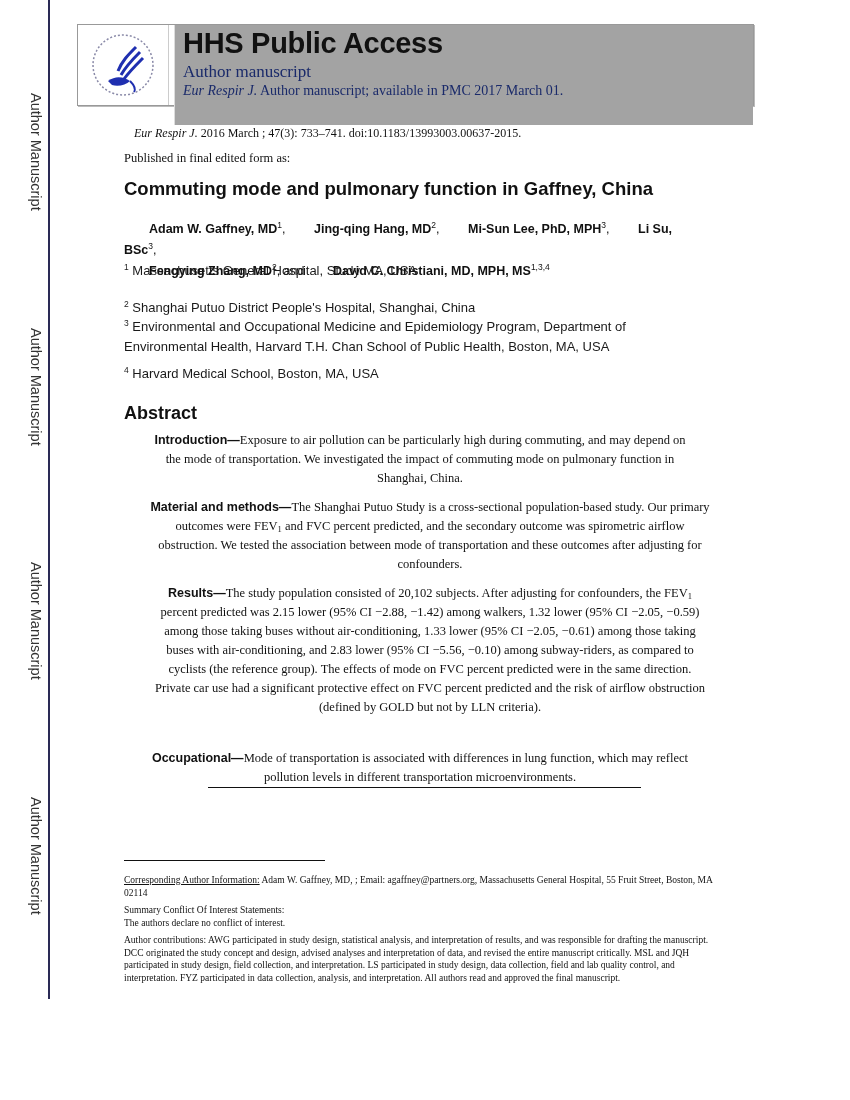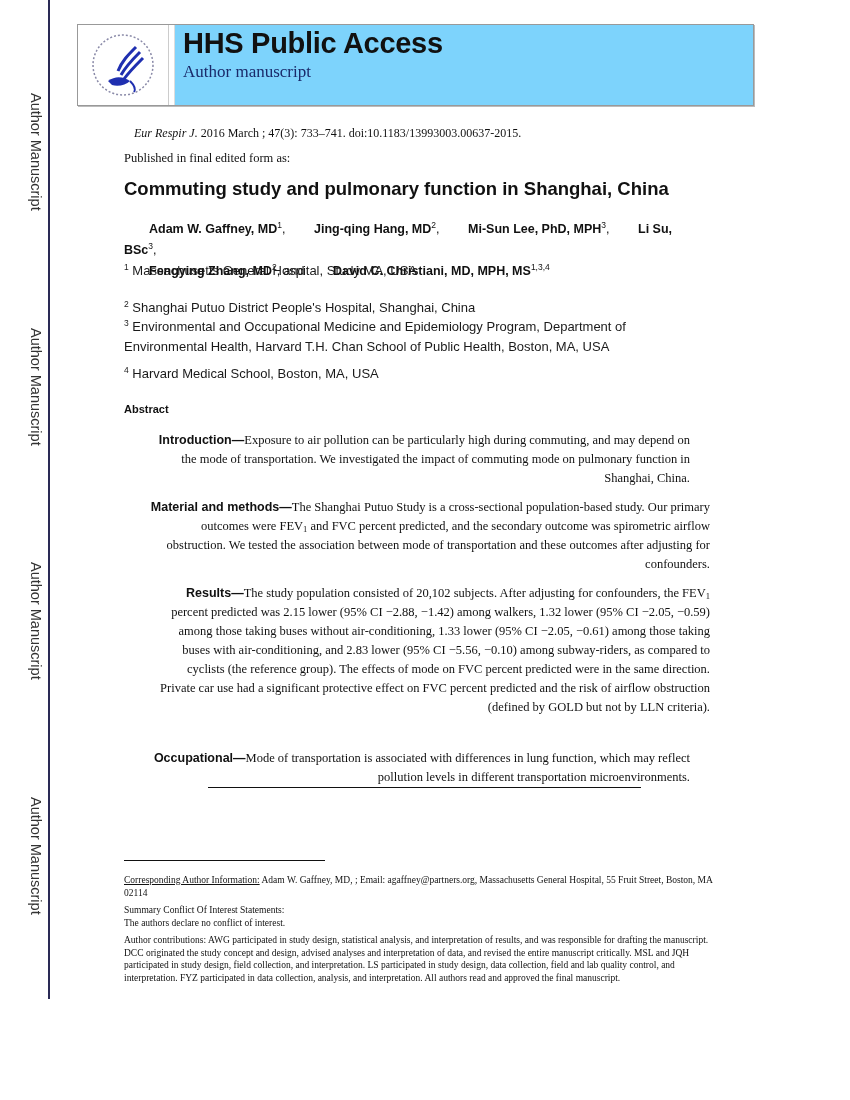--- a/index.html
+++ b/index.html
@@ -7,40 +7,40 @@
   .serif { font-family: "Liberation Serif", "DejaVu Serif", serif; }
 
   
   .margin-rule { position: absolute; left: 48px; top: 0; width: 1.5px; height: 999px; background: #2a2a55; }
   .side-label { position: absolute; left: 26px; width: 20px; height: 140px; }
   .side-label span { position: absolute; left: 0; top: 0; transform-origin: 0 0; transform: translate(18px, 0) rotate(90deg); white-space: nowrap; font-size: 14.5px; color: #333; font-family: "Liberation Sans", "DejaVu Sans", sans-serif; }
 
   
   .hhs-box { position: absolute; left: 77px; top: 24px; width: 675px; height: 80px; border: 1px solid #999; background: #fff; box-shadow: 1px 1px 0 #bbb; }
   .hhs-logo { position: absolute; left: 0; top: 0; width: 90px; height: 80px; background: #fff; border-right: 1px solid #ccc; }
-  .hhs-panel { position: absolute; left: 96px; top: 0; right: 0; height: 80px; background: #7dd3fc; border-left: 1px solid #ddd; }
+  .hhs-panel { position: absolute; left: 96px; top: 0; right: 0; height: 100px; background: #a3a3a3; border-left: 1px solid #ddd; }
   .hhs-title { position: absolute; left: 8px; top: 2px; font-size: 29px; font-weight: bold; color: #111; font-family: "Liberation Sans", "DejaVu Sans", sans-serif; letter-spacing: -0.3px; }
   .hhs-sub { position: absolute; left: 8px; top: 37px; font-size: 17px; color: #1a2a6a; font-family: "Liberation Serif", "DejaVu Serif", serif; }
   .hhs-avail { position: absolute; left: 8px; top: 58px; font-size: 14px; color: #1a2a6a; font-family: "Liberation Serif", "DejaVu Serif", serif; }
 
   .pub-line1 { position: absolute; left: 124px; top: 110px; font-size: 12.5px; margin-top: 41px; }
   .pub-line2 { position: absolute; left: 134px; top: 126px; font-size: 12px; }
 
   .title { position: absolute; left: 124px; top: 178px; font-size: 18.5px; font-weight: bold; font-family: "Liberation Sans", "DejaVu Sans", sans-serif; }
 
   .authors { position: absolute; left: 124px; top: 219px; width: 560px; font-size: 12.5px; line-height: 21px; font-family: "Liberation Sans", "DejaVu Sans", sans-serif; }
   .authors b { font-weight: bold; margin-left: 25px; }
   sup { font-size: 8.5px; line-height: 0; vertical-align: 5px; }
   sub { font-size: 8.5px; line-height: 0; vertical-align: -2px; }
 
   .affil { position: absolute; left: 124px; width: 560px; font-size: 13px; line-height: 20px; font-family: "Liberation Sans", "DejaVu Sans", sans-serif; color: #1a1a1a; }
 
-  .abstract-head { position: absolute; left: 124px; top: 403px; font-size: 11px; font-weight: bold; font-family: "Liberation Sans", "DejaVu Sans", sans-serif; }
+  .abstract-head { position: absolute; left: 124px; top: 403px; font-size: 18px; font-weight: bold; font-family: "Liberation Sans", "DejaVu Sans", sans-serif; }
 
-  .abs-para { position: absolute; left: 150px; width: 555px; font-size: 12.5px; line-height: 19px; font-family: "Liberation Serif", "DejaVu Serif", serif; text-align: right; }
+  .abs-para { position: absolute; left: 150px; width: 555px; font-size: 12.5px; line-height: 19px; font-family: "Liberation Serif", "DejaVu Serif", serif; text-align: center; }
   .abs-para .lead { font-family: "Liberation Sans", "DejaVu Sans", sans-serif; font-weight: bold; font-size: 12.5px; }
 
   .underline-rule { position: absolute; left: 208px; top: 787px; width: 433px; height: 1px; background: #111; }
   .foot-rule { position: absolute; left: 124px; top: 860px; width: 201px; height: 1px; background: #111; }
 
   .foot { position: absolute; left: 124px; width: 590px; font-size: 9.5px; line-height: 12.5px; font-family: "Liberation Serif", "DejaVu Serif", serif; color: #111; }
   .foot .ul { text-decoration: underline; }
 </style>
 </head>
 <body>
@@ -66,27 +66,28 @@
       <path d="M58 22 C50 30 44 36 40 46" stroke="#1f2fb0" stroke-width="3" fill="none"></path>
       <path d="M62 27 C54 35 48 41 43 50" stroke="#1f2fb0" stroke-width="3" fill="none"></path>
       <path d="M65 33 C57 41 51 47 46 54" stroke="#1f2fb0" stroke-width="3" fill="none"></path>
       <path d="M30 56 C38 50 46 52 52 56 C48 60 40 62 34 60 Z" fill="#1f2fb0"></path>
       <path d="M52 56 C56 60 58 64 56 67" stroke="#1f2fb0" stroke-width="2" fill="none"></path>
     </svg>
   </div>
   <div class="hhs-panel">
     <div class="hhs-title">HHS Public Access</div>
     <div class="hhs-sub">Author manuscript</div>
+    <div class="hhs-avail"><i>Eur Respir J.</i> <span>Author manuscript; available in PMC 2017 March 01.</span></div>
   </div>
 </div>
 
 <div class="pub-line1 serif">Published in final edited form as:</div>
 <div class="pub-line2 serif"><i>Eur Respir J.</i> <span>2016 March ; 47(3): 733–741. doi:10.1183/13993003.00637-2015.</span></div>
 
-<div class="title">Commuting study and pulmonary function in Shanghai, China</div>
+<div class="title">Commuting mode and pulmonary function in Gaffney, China</div>
 
 <div class="authors">
   <b>Adam W. Gaffney, MD</b><sup>1</sup><span>, </span><b>Jing-qing Hang, MD</b><sup>2</sup><span>, </span><b>Mi-Sun Lee, PhD, MPH</b><sup>3</sup><span>, </span><b>Li Su, BSc</b><sup>3</sup><span>,</span><br><b>Fengying Zhang, MD</b><sup>2</sup><span>, and </span><b>David C. Christiani, MD, MPH, MS</b><sup>1,3,4</sup>
 </div>
 
 <div class="affil" style="top:261px"><sup>1</sup> <span>Massachusetts General Hospital, Study MA, USA</span></div>
 <div class="affil" style="top:298px"><sup>2</sup> <span>Shanghai Putuo District People's Hospital, Shanghai, China</span></div>
 <div class="affil" style="top:317px; width:545px"><sup>3</sup> <span>Environmental and Occupational Medicine and Epidemiology Program, Department of Environmental Health, Harvard T.H. Chan School of Public Health, Boston, MA, USA</span></div>
 <div class="affil" style="top:364px"><sup>4</sup> <span>Harvard Medical School, Boston, MA, USA</span></div>
 

